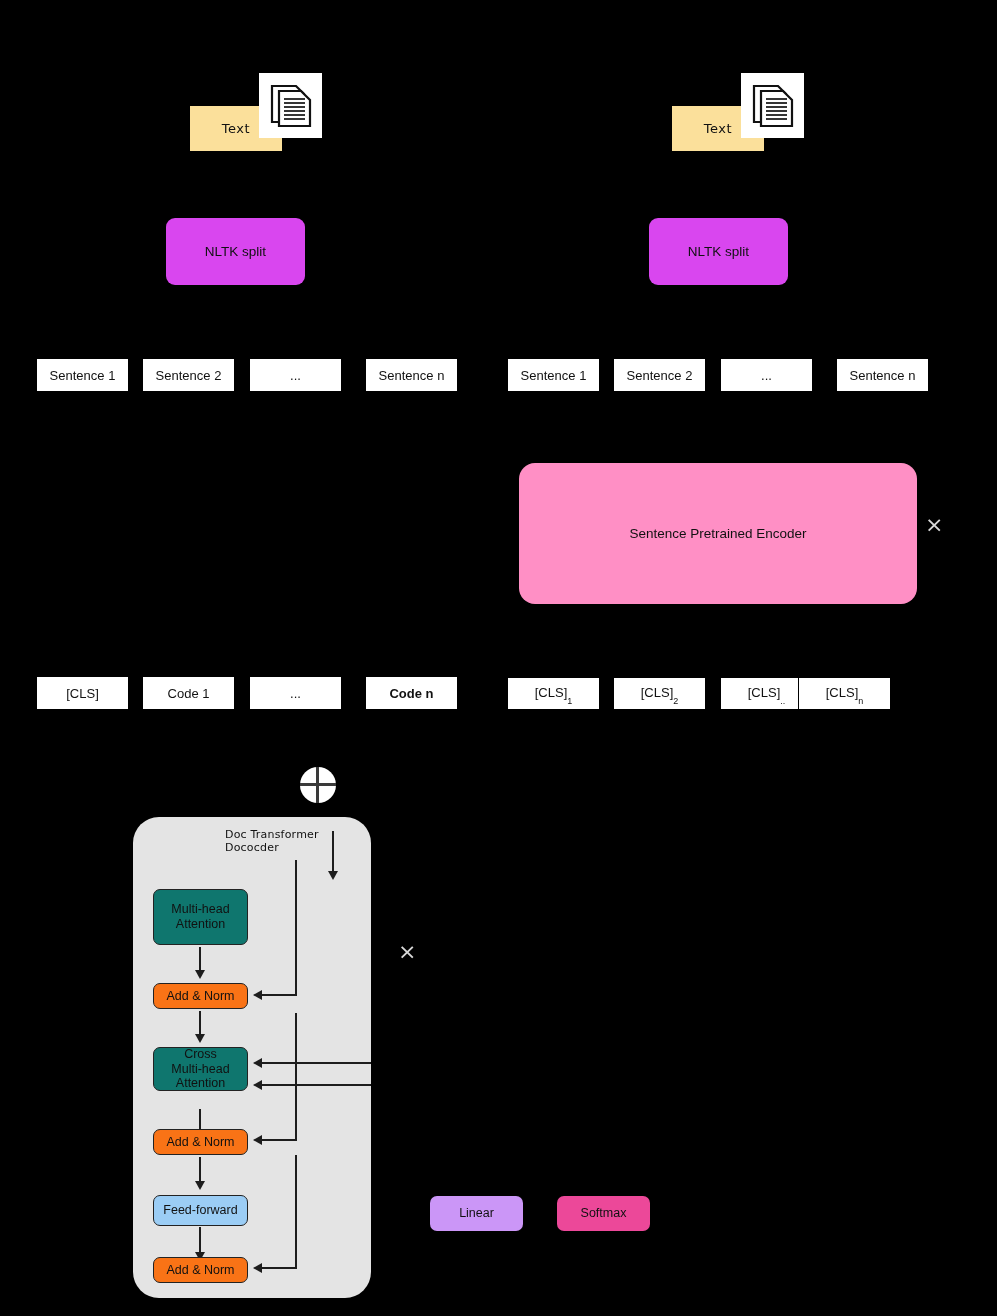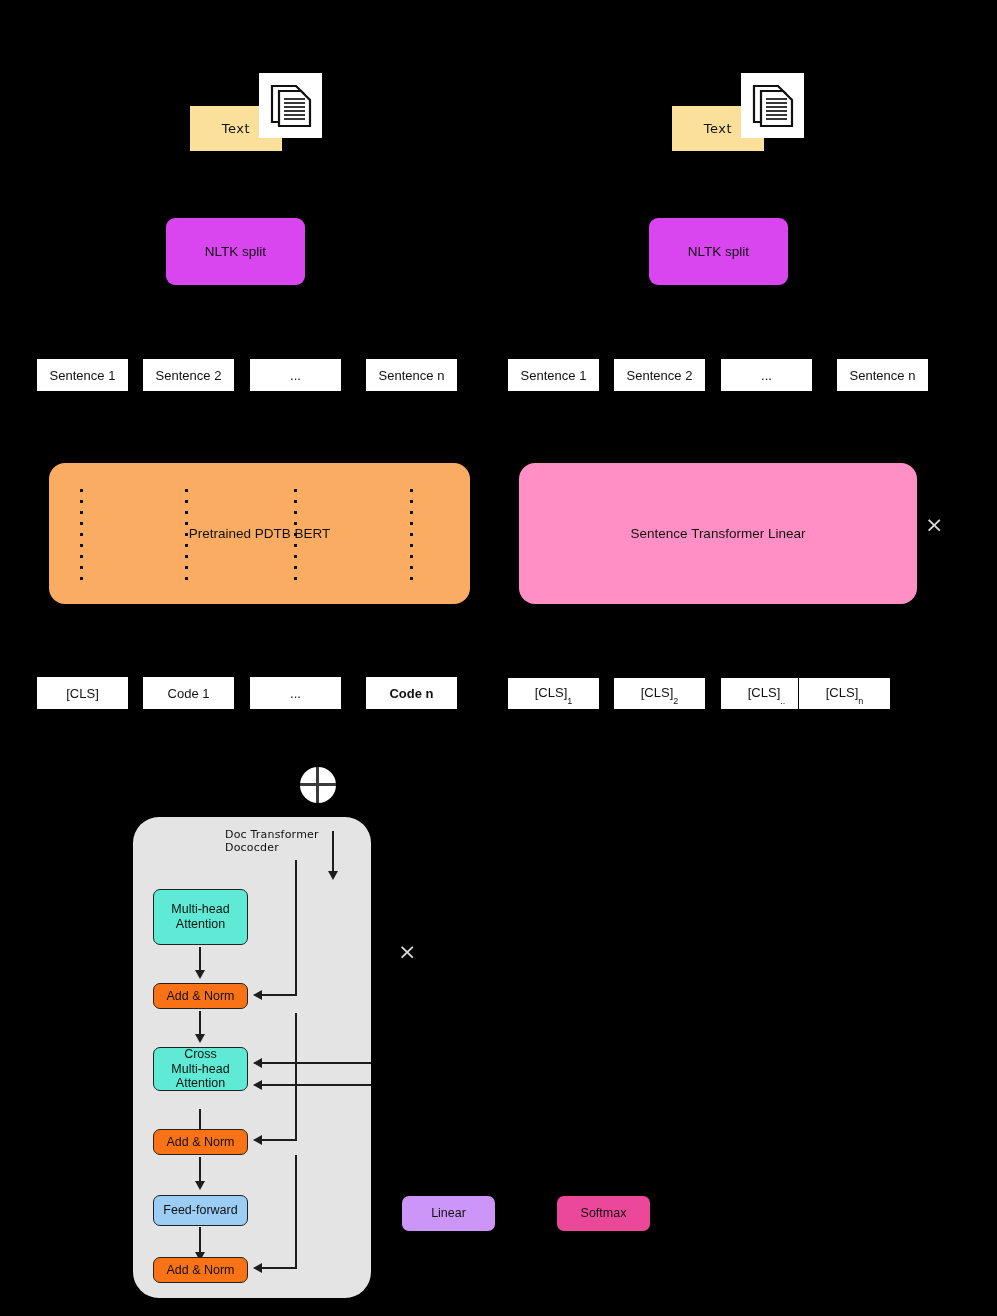--- a/index.html
+++ b/index.html
@@ -33,21 +33,21 @@
   .dotcol{position:absolute;width:3px;background-image:
       repeating-linear-gradient(to bottom,#111 0 3px,transparent 3px 11px);}
 
   
   .decoder{background:#E4E4E4;border-radius:26px;}
   .dec-title{position:absolute;font-family:"DejaVu Sans",sans-serif;
              font-size:11px;color:#111;letter-spacing:.2px;}
   .node{position:absolute;box-sizing:border-box;border:1px solid #222;
         border-radius:7px;display:flex;align-items:center;justify-content:center;
         text-align:center;font-size:12.5px;line-height:1.18;color:#111;}
-  .n-orange{background:#5eead4;}
+  .n-orange{background:#0f766e;}
   .n-yellow{background:#f97316;text-align:right;}
   .n-blue{background:#9BCDF5;}
   .n-purple{background:#CB96F7;border:none;}
   .n-green{background:#ec4899;border:none;}
 
   
   .vline{position:absolute;background:#1d1d1d;width:2px;}
   .hline{position:absolute;background:#1d1d1d;height:2px;}
   .arrow-down{position:absolute;width:0;height:0;border-left:5px solid transparent;
               border-right:5px solid transparent;border-top:9px solid #1d1d1d;}
@@ -96,27 +96,20 @@
   <div class="abs token" style="left:142px;top:328px;width:93px;height:34px;">
     <span>Sentence 2</span>
     </div>
   <div class="abs token" style="left:249px;top:328px;width:93px;height:34px;">
     <span>...</span>
     </div>
   <div class="abs token" style="left:365px;top:328px;width:93px;height:34px;">
     <span>Sentence n</span>
     </div>
 
-  <div class="abs orange-big" style="left:49px;top:433px;width:421px;height:141px;">
-    <div class="dotcol" style="left:31px;top:26px;height:93px;"></div>
-    <div class="dotcol" style="left:136px;top:26px;height:93px;"></div>
-    <div class="dotcol" style="left:245px;top:26px;height:93px;"></div>
-    <div class="dotcol" style="left:361px;top:26px;height:93px;"></div>
-    <span style="position:relative;z-index:2;">Pretrained PDTB BERT</span>
-  </div>
 
   <div class="abs token" style="left:36px;top:646px;width:93px;height:34px;">
     <span>[CLS]</span>
     </div>
   <div class="abs token" style="left:142px;top:646px;width:93px;height:34px;">
     <span>Code 1</span>
     </div>
   <div class="abs token" style="left:249px;top:646px;width:93px;height:34px;">
     <span>...</span>
     </div>
@@ -153,21 +146,21 @@
     <span>Sentence 2</span>
     </div>
   <div class="abs token" style="left:720px;top:328px;width:93px;height:34px;">
     <span>...</span>
     </div>
   <div class="abs token" style="left:836px;top:328px;width:93px;height:34px;">
     <span>Sentence n</span>
     </div>
 
   <div class="abs pink-big" style="left:519px;top:433px;width:398px;height:141px;">
-    <span>Sentence Transformer Linear</span>
+    <span>Sentence Pretrained Encoder</span>
   </div>
   <div class="times" style="left:925px;top:484px;">×</div>
 
   <div class="abs token" style="left:507px;top:647px;width:93px;height:33px;">
     <span><span>[CLS]</span><span class="sub">1</span></span>
     </div>
   <div class="abs token" style="left:613px;top:647px;width:93px;height:33px;">
     <span><span>[CLS]</span><span class="sub">2</span></span>
     </div>
   <div class="abs token" style="left:720px;top:647px;width:93px;height:33px;">
@@ -239,20 +232,20 @@
       <span>Add &amp; Norm</span>
     </div>
 
     <div class="vline" style="left:162px;top:338px;height:114px;"></div>
     <div class="hline" style="left:128px;top:450px;width:35px;"></div>
     <div class="arrow-left" style="left:120px;top:446px;"></div>
   </div>
 
   <div class="times" style="left:398px;top:911px;">×</div>
 
-  <div class="abs node n-purple" style="left:402px;top:1166px;width:93px;height:35px;">
+  <div class="abs node n-purple" style="left:430px;top:1166px;width:93px;height:35px;">
     <span>Linear</span>
   </div>
   <div class="abs node n-green" style="left:557px;top:1166px;width:93px;height:35px;">
     <span>Softmax</span>
   </div>
 
 </div>
 
 </body></html>

